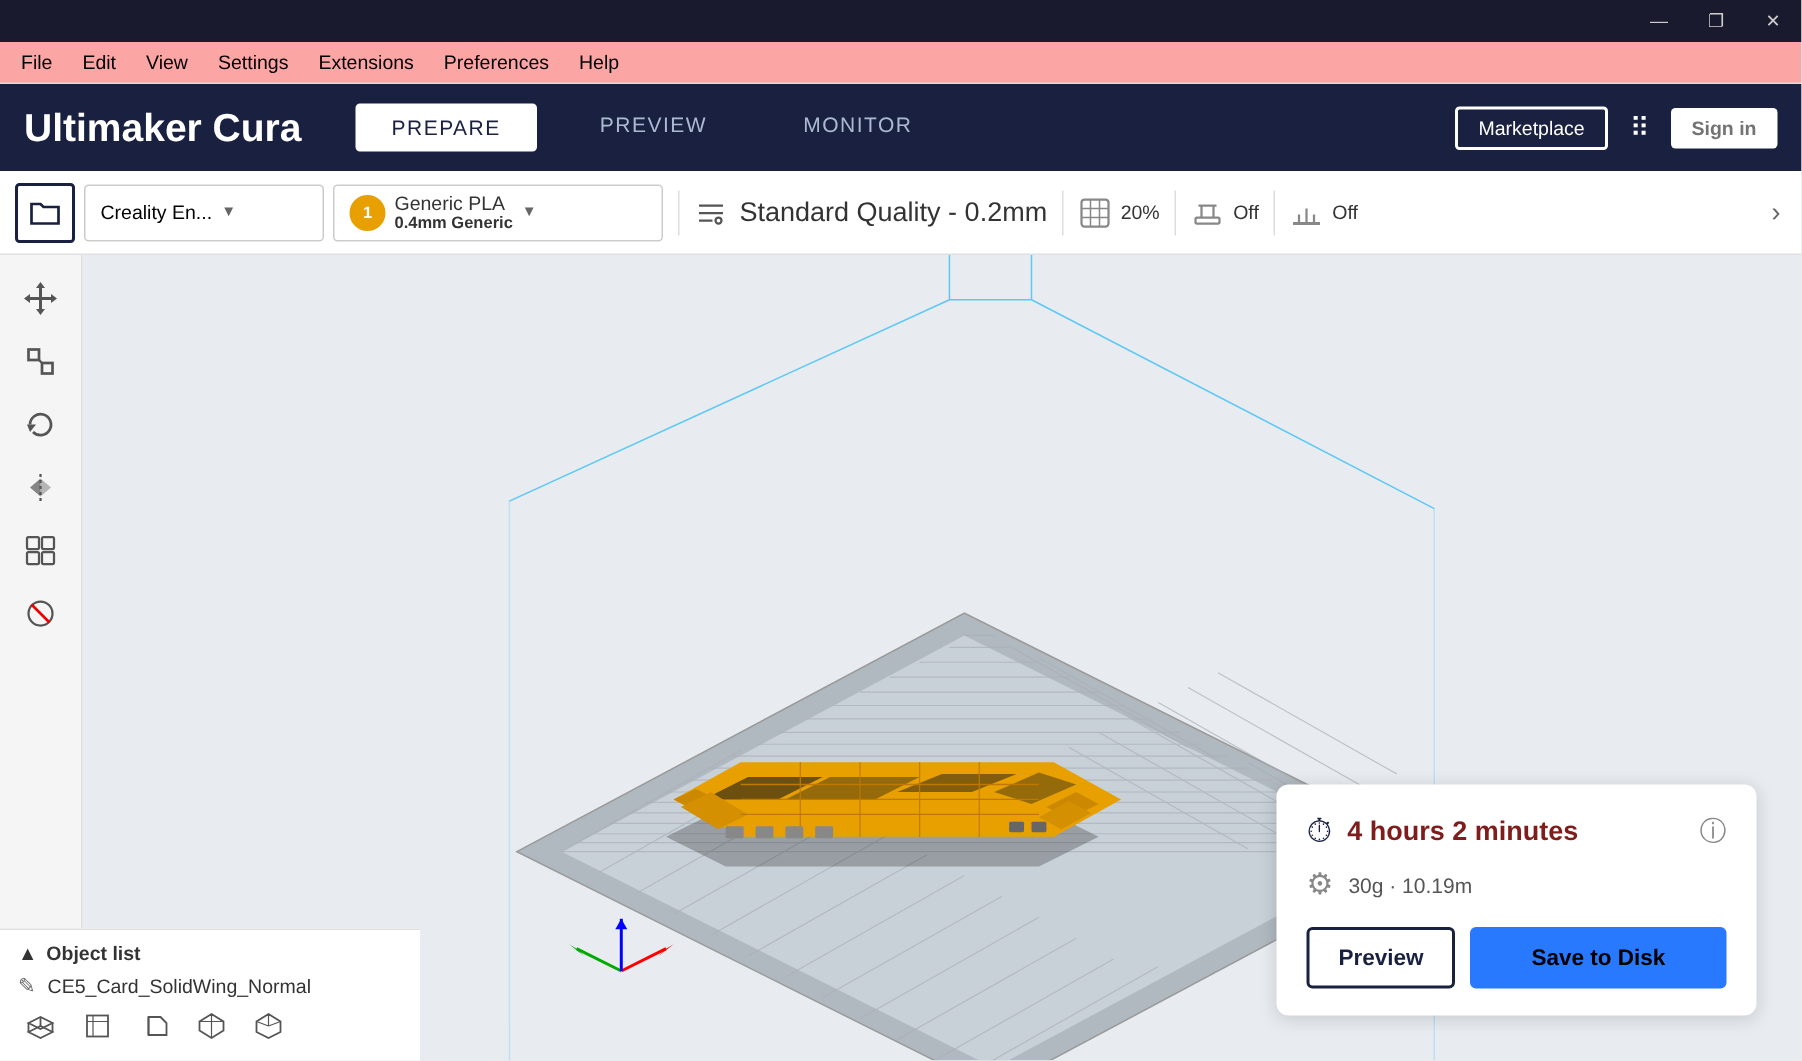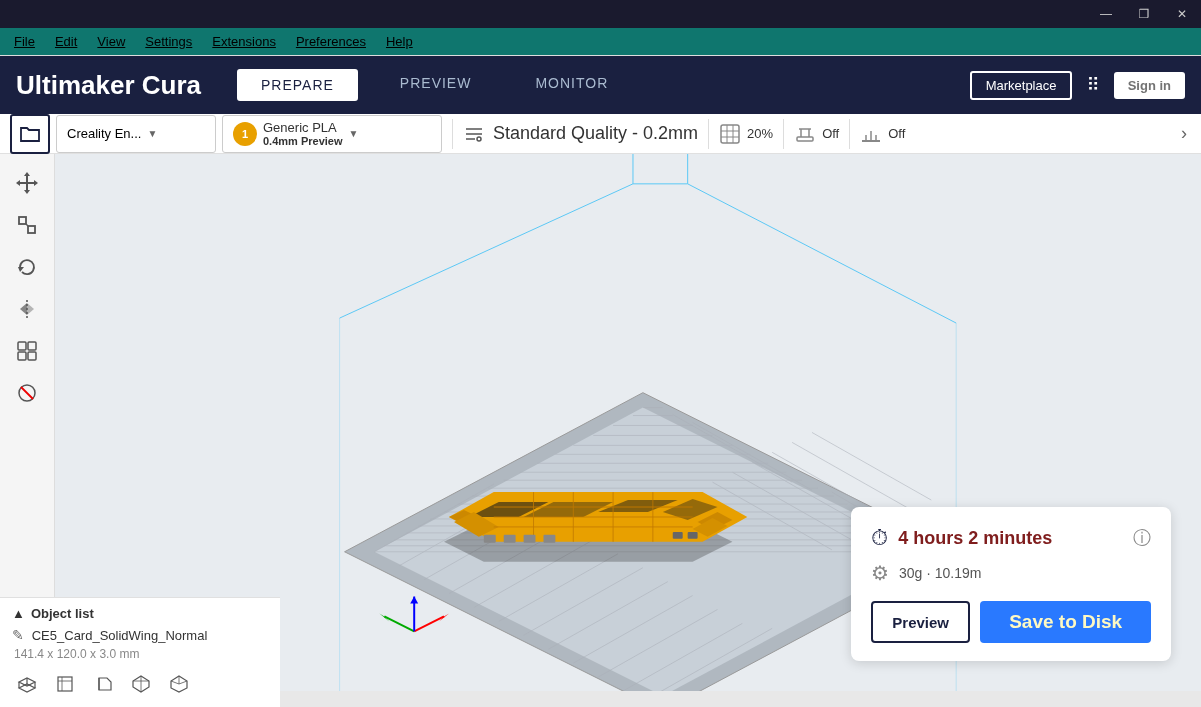--- a/index.html
+++ b/index.html
@@ -29,28 +29,27 @@
       display: flex;
       align-items: center;
       justify-content: center;
       font-size: 12px;
       color: #ccc;
       cursor: pointer;
     }
 
     
     #menubar {
-      background: #0f766e;
+      background: #fca5a5;
       height: 28px;
       display: flex;
       align-items: center;
       padding: 0 4px;
       font-size: 13px;
       border-bottom: 1px solid #ddd;
-      text-decoration: underline;
     }
     .menu-item {
       padding: 2px 10px;
       cursor: pointer;
       border-radius: 3px;
     }
 
     
     #header {
       background: #1a2040;
@@ -115,21 +114,21 @@
       padding: 6px 14px;
       font-size: 13px;
       font-weight: 700;
       cursor: pointer;
       border-radius: 3px;
     }
 
     
     #toolbar {
       background: white;
-      height: 40px;
+      height: 56px;
       display: flex;
       align-items: center;
       padding: 0 10px;
       border-bottom: 1px solid #e0e0e0;
       gap: 6px;
     }
     #folder-btn {
       width: 40px;
       height: 40px;
       border: 2px solid #1a2040;
@@ -296,22 +295,22 @@
       font-size: 15px;
       font-weight: 600;
       cursor: pointer;
       border-radius: 4px;
     }
     #save-btn {
       flex: 2;
       padding: 10px;
       border: none;
       background: #2979ff;
-      color: #fef9c3;
-      font-size: 19px;
+      color: #000000;
+      font-size: 15px;
       font-weight: 600;
       cursor: pointer;
       border-radius: 4px;
     }
 
     
     #bottom-panel {
       position: absolute;
       left: 0;
       bottom: 0;
@@ -405,21 +404,21 @@
     </svg>
   </div>
   <div class="toolbar-dropdown" id="printer-dropdown">
     <span>Creality En...</span>
     <span class="chevron">▼</span>
   </div>
   <div class="toolbar-dropdown" id="material-dropdown">
     <div class="nozzle-badge">1</div>
     <div class="material-info">
       <span class="material-name">Generic PLA</span>
-      <span class="nozzle-size">0.4mm Preview</span>
+      <span class="nozzle-size">0.4mm Generic</span>
     </div>
     <span class="chevron">▼</span>
   </div>
   <div class="toolbar-sep"></div>
   <div id="quality-section">
     <svg width="22" height="22" viewBox="0 0 22 22">
       <line x1="3" y1="6" x2="19" y2="6" stroke="#555" stroke-width="1.5"></line>
       <line x1="3" y1="11" x2="19" y2="11" stroke="#555" stroke-width="1.5"></line>
       <line x1="3" y1="16" x2="12" y2="16" stroke="#555" stroke-width="1.5"></line>
       <circle cx="16" cy="16" r="2" stroke="#555" stroke-width="1.5" fill="none"></circle>
@@ -637,21 +636,20 @@
 
 <div id="bottom-panel">
   <div id="object-list-header">
     <span>▲</span>
     <span>Object list</span>
   </div>
   <div id="object-item">
     <span class="edit-icon">✎</span>
     <span>CE5_Card_SolidWing_Normal</span>
   </div>
-  <div id="object-dims">141.4 x 120.0 x 3.0 mm</div>
   <div id="object-tools">
     <div class="obj-tool">
       <svg width="20" height="20" viewBox="0 0 20 20" fill="none">
         <polygon points="2,14 10,10 18,14 10,18" stroke="#555" stroke-width="1.2" fill="none"></polygon>
         <line x1="10" y1="10" x2="10" y2="4" stroke="#555" stroke-width="1.2"></line>
         <line x1="2" y1="14" x2="2" y2="8" stroke="#555" stroke-width="1.2"></line>
         <line x1="18" y1="14" x2="18" y2="8" stroke="#555" stroke-width="1.2"></line>
         <polygon points="2,8 10,4 18,8 10,12" stroke="#555" stroke-width="1.2" fill="none"></polygon>
       </svg>
     </div>

